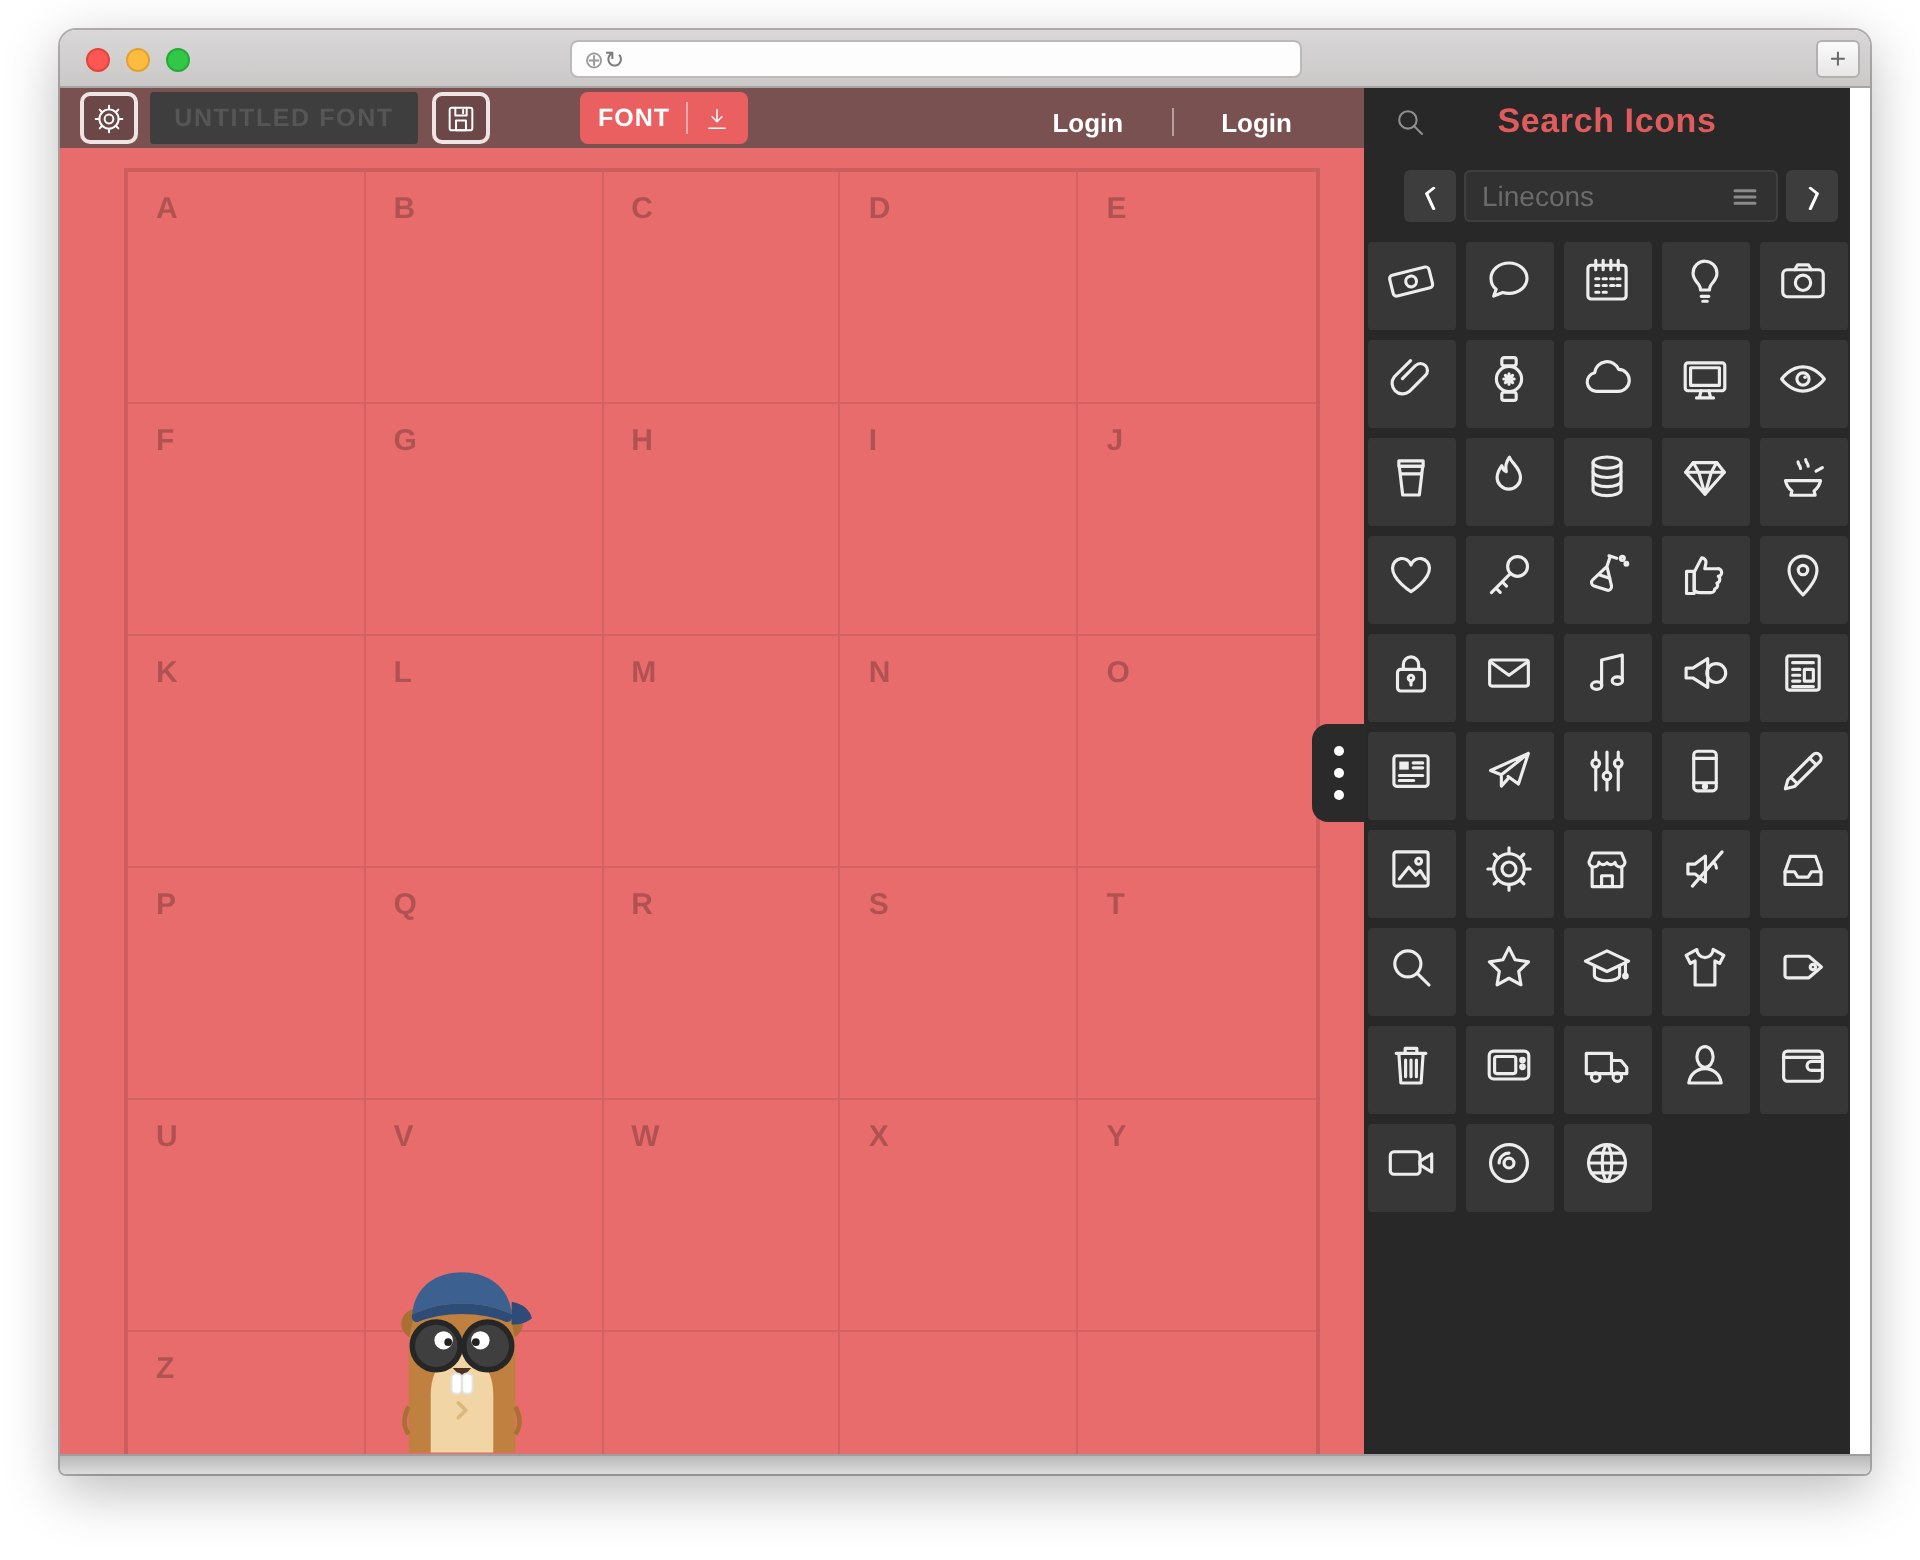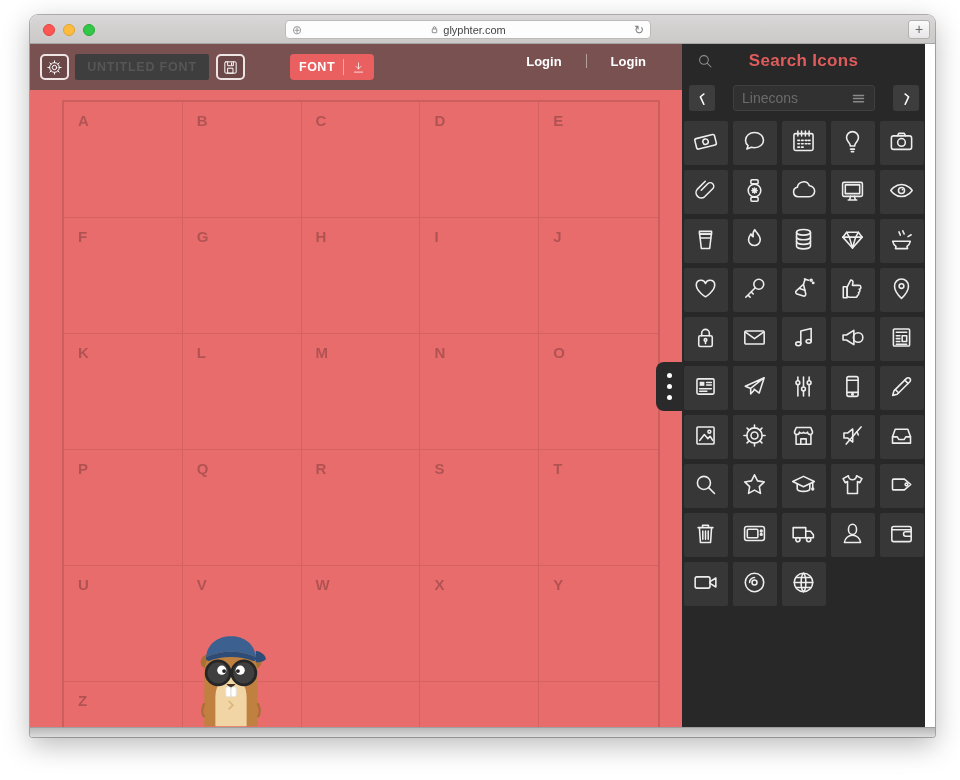--- a/index.html
+++ b/index.html
@@ -28,21 +28,21 @@
   .newtab { position:absolute; right:5px; top:5px; width:22px; height:19px;
     background:linear-gradient(#fbfbfb,#e8e6e6); border:1px solid #b3b0b0; border-radius:3px;
     color:#6a6a6a; font-size:14px; text-align:center; line-height:17px; }
 
   
   .app { position:relative; display:flex; height:683px; background:#fff; }
   .main-col { width:652px; display:flex; flex-direction:column; }
   .white-strip { width:10px; background:#fff; }
 
   
-  .toolbar { height:46px; background:var(--toolbar-brown); display:flex; align-items:center;
+  .toolbar { height:30px; background:var(--toolbar-brown); display:flex; align-items:center;
     padding:0 20px 0 10px; position:relative; }
   .tool-btn { width:29px; height:26px; border:2px solid #efe4e4; border-radius:5px;
     background:rgba(0,0,0,.12); color:#fff; display:flex; align-items:center; justify-content:center;
     margin-right:6px; cursor:pointer; }
   .tool-btn svg { width:17px; height:17px; }
   .name-input { width:134px; height:26px; background:#3e3e3e; border:none; border-radius:2px;
     color:#d0d0d0; text-align:center; font-weight:bold; font-size:12.5px; letter-spacing:.8px;
     margin-right:7px; }
   .name-input::placeholder { color:#565656; opacity:1; }
   .font-btn { height:26px; background:var(--button-red); border:none; border-radius:4px;
@@ -78,21 +78,21 @@
   .tt-close { width:20px; height:20px; border-radius:50%; background:rgba(255,255,255,.3);
     color:rgba(0,0,0,.5); font-size:14px; line-height:20px; text-align:center; cursor:pointer;
     flex:0 0 auto; }
 
   
   .sidebar { width:243px; background:var(--sidebar-bg); display:flex; flex-direction:column; }
   .sb-header { height:34px; display:flex; align-items:center; padding:0 14px; position:relative; }
   .sb-header .mag { width:18px; height:18px; color:#8f8f8f; }
   .sb-title { position:absolute; left:0; right:0; text-align:center; color:var(--title-red);
     font-weight:bold; font-size:17px; letter-spacing:.3px; }
-  .set-nav { display:flex; align-items:flex-start; gap:18px; padding:7px 6px 6px 7px; }
+  .set-nav { display:flex; align-items:flex-start; gap:4px; padding:7px 6px 6px 20px; }
   .nav-btn { width:26px; height:26px; background:#3d3d3d; border-radius:3px; color:#fff;
     display:flex; align-items:center; justify-content:center; cursor:pointer; }
   .nav-btn svg { width:13px; height:13px; }
   .set-field { flex:1; height:26px; background:#313131; border:1px solid #3f3f3f; border-radius:3px;
     display:flex; align-items:center; padding:0 8px; cursor:pointer; }
   .set-field .set-name { flex:1; color:#6b6b6b; font-size:14px; }
   .set-field .burger { width:15px; height:15px; color:#8a8a8a; }
   .icon-grid { display:grid; grid-template-columns:repeat(5,44px); grid-auto-rows:44px;
     gap:5px; padding:4px 3px; justify-content:center; }
   .icon-cell { background:var(--icon-cell-bg); border-radius:2px; display:flex;
@@ -114,29 +114,20 @@
 <div class="window">
 
   <div class="chrome">
     <div class="lights">
       <div class="light red"></div>
       <div class="light yellow"></div>
       <div class="light green"></div>
     </div>
     <div class="urlbar">
       <span class="circle-plus">⊕</span>
-      <span class="url-center">
-        <span class="lock">
-          <svg viewBox="0 0 24 24" fill="none" stroke="currentColor" stroke-width="2">
-              <rect x="6" y="10.5" width="12" height="10" rx="1.5"></rect>
-              <path d="M8.5 10.5V8a3.5 3.5 0 0 1 7 0v2.5"></path>
-            </svg>
-        </span>
-        <span>glyphter.com</span>
-      </span>
       <span class="reload">↻</span>
     </div>
     <div class="newtab">+</div>
   </div>
 
   <div class="app">
     <div class="main-col">
 
       <div class="toolbar">
         <div class="tool-btn">

